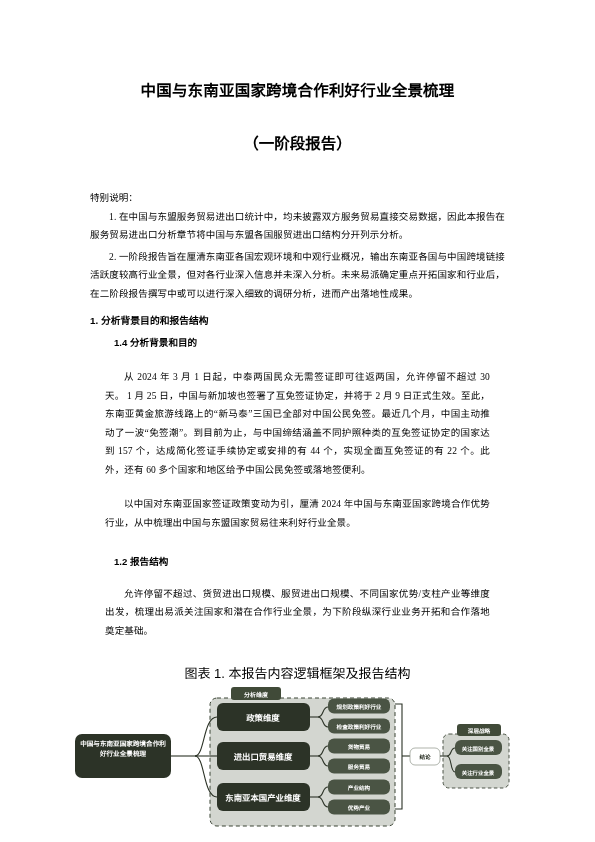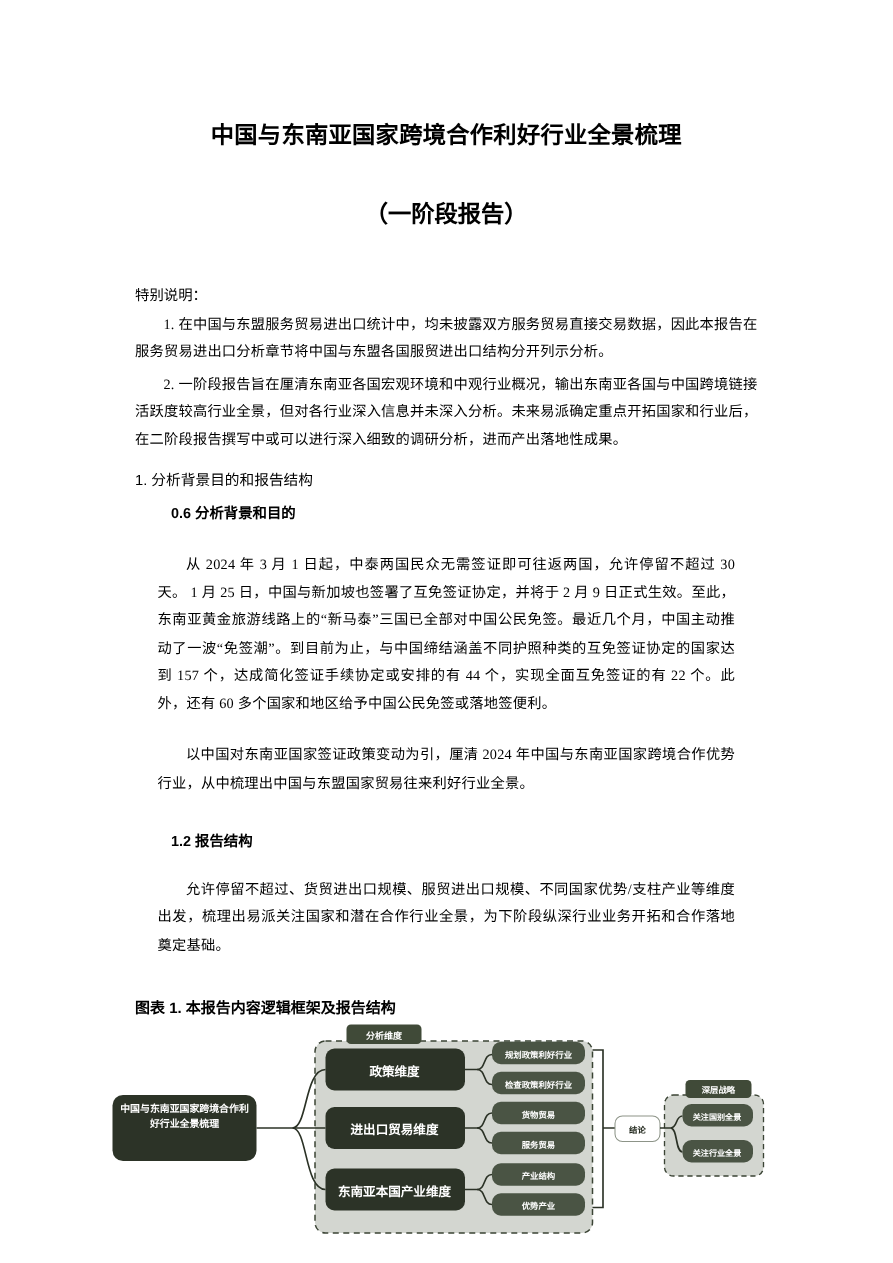--- a/index.html
+++ b/index.html
@@ -49,21 +49,21 @@
   .notes-title {
     font-family: "Liberation Sans", "DejaVu Sans", sans-serif;
     font-weight: normal;
     font-size: 9.6px;
     margin: 0;
     padding-top: 27px;
     line-height: 1.3;
   }
   .h1 {
     font-family: "Liberation Sans", "DejaVu Sans", sans-serif;
-    font-weight: normal;
+    font-weight: bold;
     font-size: 9.8px;
     margin: 0;
     padding-top: 11px;
     line-height: 1.4;
   }
   .h2 {
     font-family: "Liberation Sans", "DejaVu Sans", sans-serif;
     font-weight: bold;
     font-size: 9.6px;
     margin: 0;
@@ -92,23 +92,24 @@
     margin: 0;
     padding-top: 3px;
     text-align: justify;
     text-justify: inter-ideograph;
     text-indent: 2em;
     letter-spacing: 0.15px;
   }
 
   
   .fig-caption {
-    font-family: "Liberation Sans", "DejaVu Sans", sans-serif;
-    font-weight: bold;
-    font-size: 10px;
+    text-align: center;
+    font-family: "Liberation Sans", "DejaVu Sans", sans-serif;
+    font-weight: normal;
+    font-size: 13px;
     margin: 0;
     padding-top: 8px;
   }
   .figure-wrap {
     position: relative;
     width: 475px;
     height: 145px;
     margin: 2px 0 0 -45px;
   }
   .figure-wrap svg { display: block; }
@@ -130,21 +131,21 @@
 
   <h1 class="doc-title">中国与东南亚国家跨境合作利好行业全景梳理</h1>
   <h2 class="doc-subtitle">（一阶段报告）</h2>
 
   <p class="notes-title">特别说明：</p>
   <p class="note-item">1. 在中国与东盟服务贸易进出口统计中，均未披露双方服务贸易直接交易数据，因此本报告在服务贸易进出口分析章节将中国与东盟各国服贸进出口结构分开列示分析。</p>
   <p class="note-item">2. 一阶段报告旨在厘清东南亚各国宏观环境和中观行业概况，输出东南亚各国与中国跨境链接活跃度较高行业全景，但对各行业深入信息并未深入分析。未来易派确定重点开拓国家和行业后，在二阶段报告撰写中或可以进行深入细致的调研分析，进而产出落地性成果。</p>
 
   <p class="h1"><span>1.</span> <span>分析背景目的和报告结构</span></p>
 
-  <p class="h2"><span>0.6</span> <span>分析背景和目的</span></p>
+  <p class="h2"><span>1.4</span> <span>分析背景和目的</span></p>
   <p class="para">从 2024 年 3 月 1 日起，中泰两国民众无需签证即可往返两国，允许停留不超过 30 天。 1 月 25 日，中国与新加坡也签署了互免签证协定，并将于 2 月 9 日正式生效。至此，东南亚黄金旅游线路上的“新马泰”三国已全部对中国公民免签。最近几个月，中国主动推动了一波“免签潮”。到目前为止，与中国缔结涵盖不同护照种类的互免签证协定的国家达到 157 个，达成简化签证手续协定或安排的有 44 个，实现全面互免签证的有 22 个。此外，还有 60 多个国家和地区给予中国公民免签或落地签便利。</p>
   <p class="para tight">以中国对东南亚国家签证政策变动为引，厘清 2024 年中国与东南亚国家跨境合作优势行业，从中梳理出中国与东盟国家贸易往来利好行业全景。</p>
 
   <p class="h2"><span>1.2</span> <span>报告结构</span></p>
   <p class="para tight">允许停留不超过、货贸进出口规模、服贸进出口规模、不同国家优势/支柱产业等维度出发，梳理出易派关注国家和潜在合作行业全景，为下阶段纵深行业业务开拓和合作落地奠定基础。</p>
 
   <p class="fig-caption">图表 1. 本报告内容逻辑框架及报告结构</p>
 
   <div class="figure-wrap">
     <svg width="475" height="145" viewBox="0 0 475 145" xmlns="http://www.w3.org/2000/svg">

